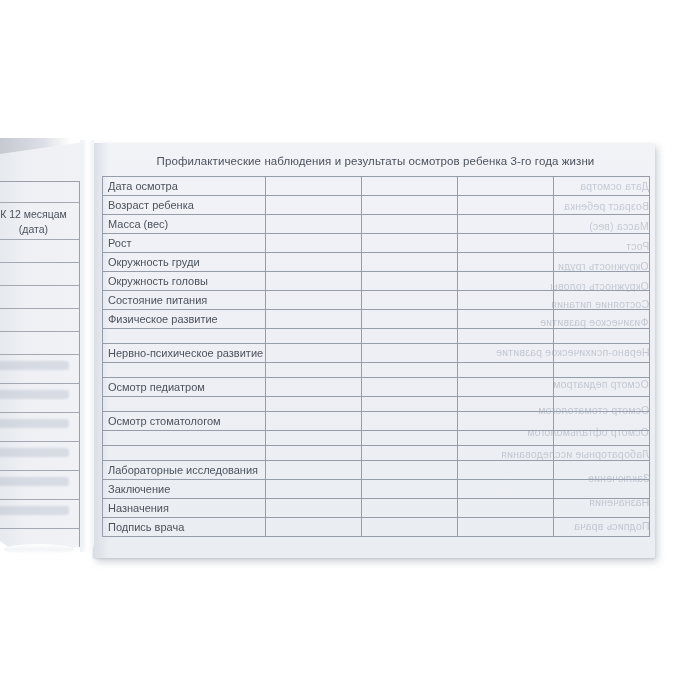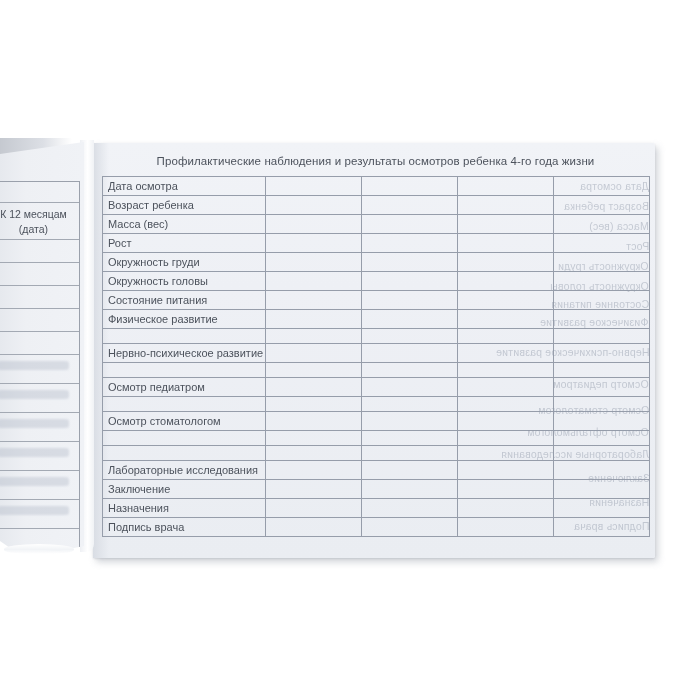--- a/index.html
+++ b/index.html
@@ -56,21 +56,21 @@
     background:linear-gradient(180deg,#ffffff 0%,#f2f4f7 55%,rgba(210,214,221,0) 100%);
     border-radius:50% 50% 40% 40%;filter:blur(.5px);}
 </style>
 </head>
 <body>
 
 <div class="photo">
 
   <div class="main-page">
     <div class="fold-shadow"></div>
-    <div class="page-title">Профилактические наблюдения и результаты осмотров ребенка 4-го года жизни</div>
+    <div class="page-title">Профилактические наблюдения и результаты осмотров ребенка 3-го года жизни</div>
     <table class="obs-table">
       <colgroup>
         <col class="c-label">
           <col class="c-data">
           <col class="c-data">
           <col class="c-data">
           <col class="c-data">
       </colgroup>
       <tbody id="obs-tbody">
           <tr class="normal">

